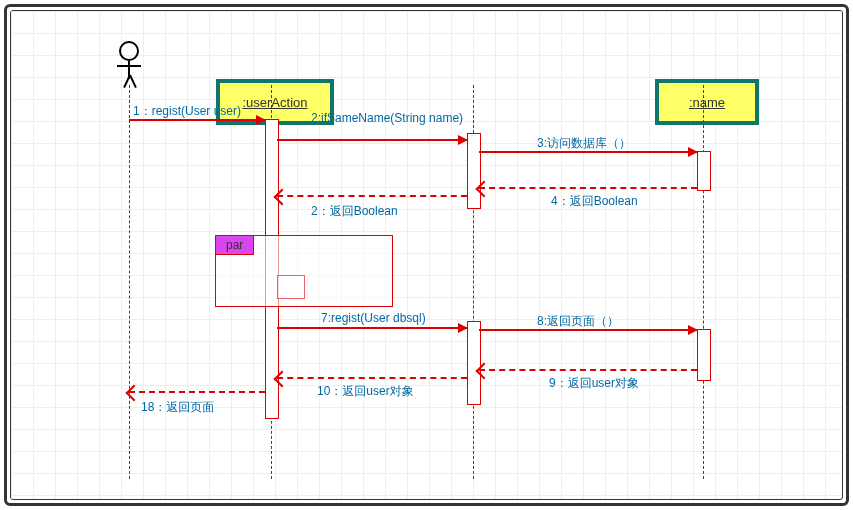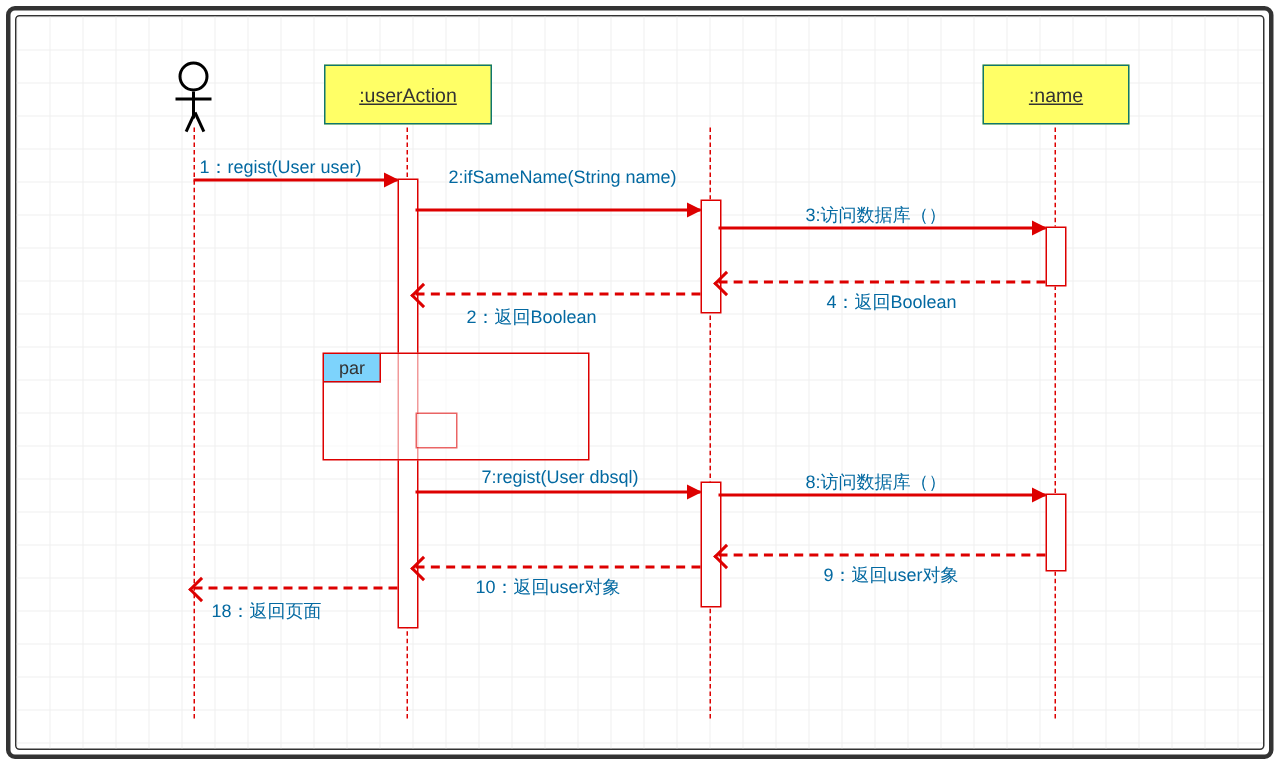--- a/index.html
+++ b/index.html
@@ -32,23 +32,23 @@
   .actor{position:absolute;width:36px;text-align:center}
   .actor .head{width:16px;height:16px;border:2px solid #000;border-radius:50%;margin:0 auto}
   .actor .body{width:2px;height:18px;background:#000;margin:0 auto}
   .actor .arms{width:24px;height:2px;background:#000;margin:-14px auto 12px}
   .actor .legL,.actor .legR{width:2px;height:14px;background:#000;position:absolute;left:50%;top:34px}
   .actor .legL{transform-origin:top;transform:rotate(25deg)}
   .actor .legR{transform-origin:top;transform:rotate(-25deg)}
   
   .participant{
     position:absolute;height:38px;
-    background:#ffff66;border:1px solid #0f766e;
+    background:#ffff66;border:4px solid #0f766e;
     display:flex;align-items:center;justify-content:center;
-    font-size:13px;text-decoration:underline;
+    font-size:13px;text-decoration:underline;margin-top:36px;
   }
   
   .lifeline{
     position:absolute;top:74px;bottom:20px;width:0;
     border-left:1px dashed #d00;
   }
   
   .act{
     position:absolute;width:12px;background:#fff;border:1px solid #d00;
   }
@@ -72,21 +72,21 @@
   .msg.dashed.left .arrow::after{content:none}
   .lbl{
     position:absolute;white-space:nowrap;font-size:12px;color:#0369a1;
   }
   
   .frag{
     position:absolute;border:1px solid #d00;background:rgba(255,255,255,0.6);
   }
   .frag .tag{
     position:absolute;left:0;top:0;border-right:1px solid #d00;border-bottom:1px solid #d00;
-    padding:2px 10px;background:#7dd3fc;font-size:12px;
+    padding:2px 10px;background:#d946ef;font-size:12px;
   }
   
   .selfbox{
     position:absolute;border:1px solid #d00;background:#fff;opacity:.6;
   }
 </style>
 </head>
 <body>
 
 <div class="frame-outer">
@@ -117,21 +117,21 @@
   <div class="act" style="left:686px;top:318px;height:50px"></div>
 
   <div class="msg right" style="left:118px;top:108px;width:136px">
         <div class="arrow"></div>
       </div>
   <div class="lbl" style="left:122px;top:92px">1：regist(User user)</div>
 
   <div class="msg right" style="left:266px;top:128px;width:190px">
         <div class="arrow"></div>
       </div>
-  <div class="lbl" style="left:288px;top:100px;text-align:center;width:140px">2:ifSameName(String name)</div>
+  <div class="lbl" style="left:300px;top:100px;text-align:center;width:140px">2:ifSameName(String name)</div>
 
   <div class="msg right" style="left:468px;top:140px;width:218px">
         <div class="arrow"></div>
       </div>
   <div class="lbl" style="left:526px;top:124px">3:访问数据库（）</div>
 
   <div class="msg dashed left" style="left:468px;top:176px;width:218px">
         <div class="arrow"></div>
       </div>
   <div class="lbl" style="left:540px;top:182px">4：返回Boolean</div>
@@ -147,21 +147,21 @@
   <div class="selfbox" style="left:266px;top:264px;width:26px;height:22px"></div>
 
   <div class="msg right" style="left:266px;top:316px;width:190px">
         <div class="arrow"></div>
       </div>
   <div class="lbl" style="left:310px;top:300px">7:regist(User dbsql)</div>
 
   <div class="msg right" style="left:468px;top:318px;width:218px">
         <div class="arrow"></div>
       </div>
-  <div class="lbl" style="left:526px;top:302px">8:访问数据库（）</div>
+  <div class="lbl" style="left:526px;top:302px">8:返回页面（）</div>
 
   <div class="msg dashed left" style="left:468px;top:358px;width:218px">
         <div class="arrow"></div>
       </div>
   <div class="lbl" style="left:538px;top:364px">9：返回user对象</div>
 
   <div class="msg dashed left" style="left:266px;top:366px;width:190px">
         <div class="arrow"></div>
       </div>
   <div class="lbl" style="left:306px;top:372px">10：返回user对象</div>

